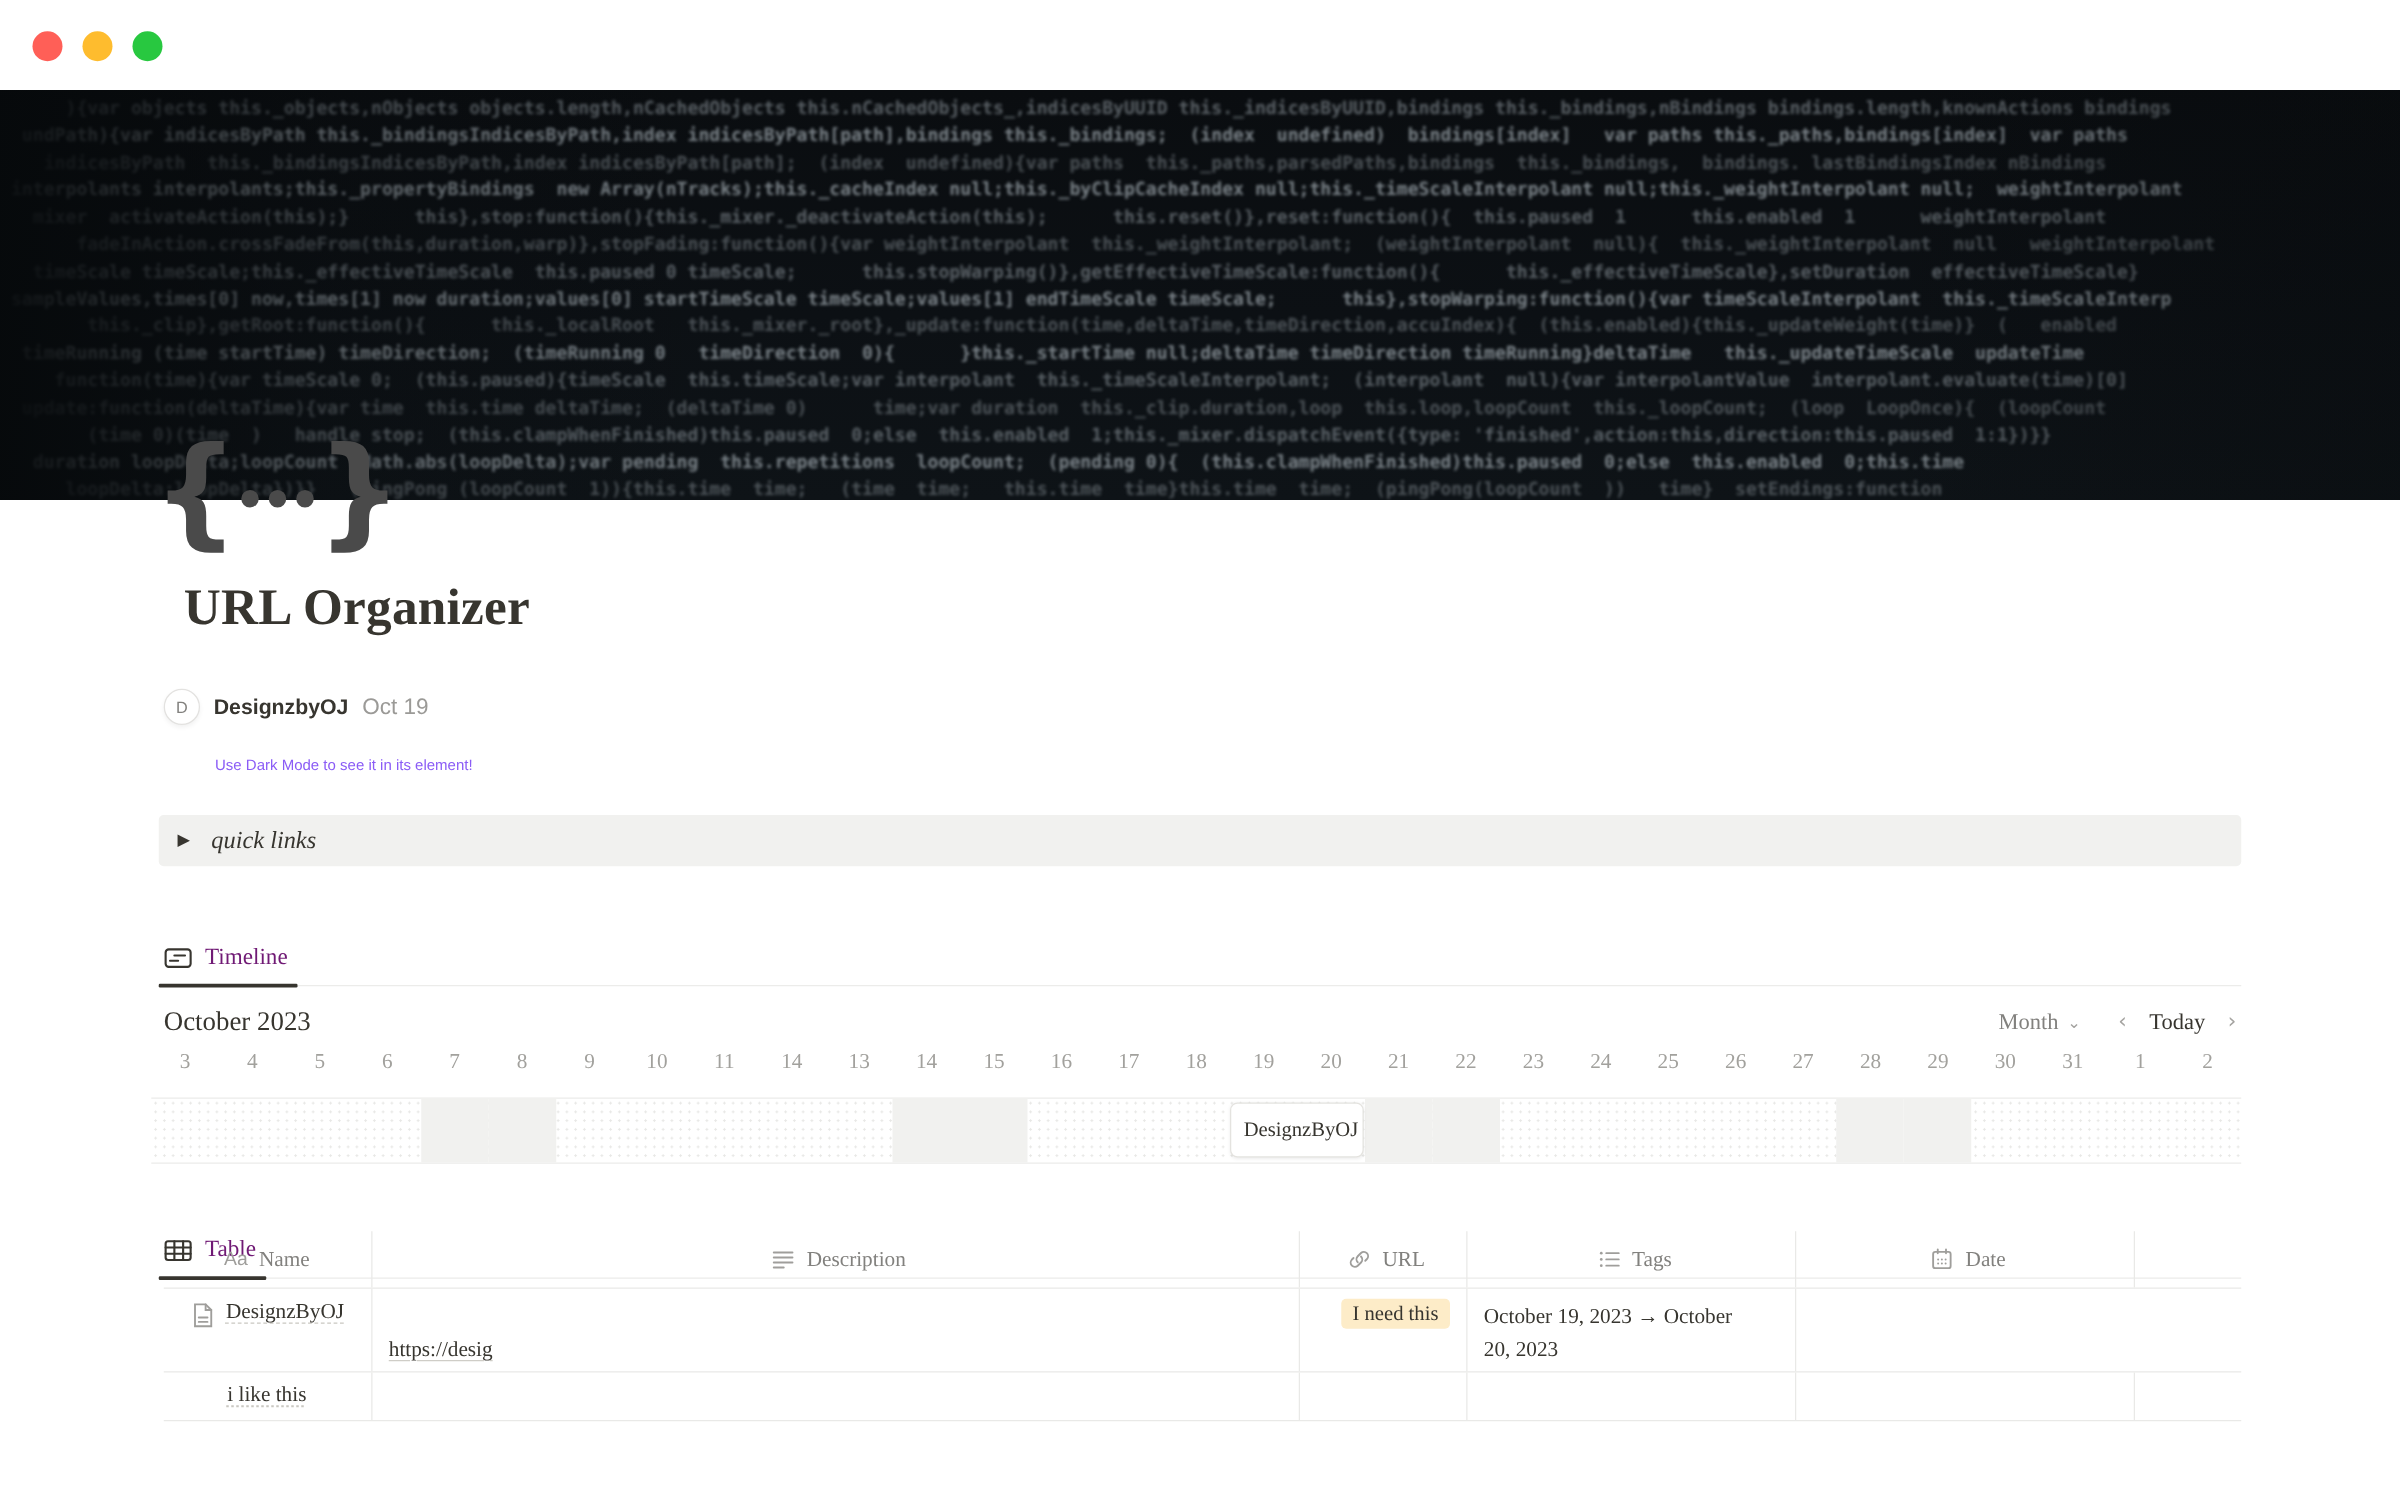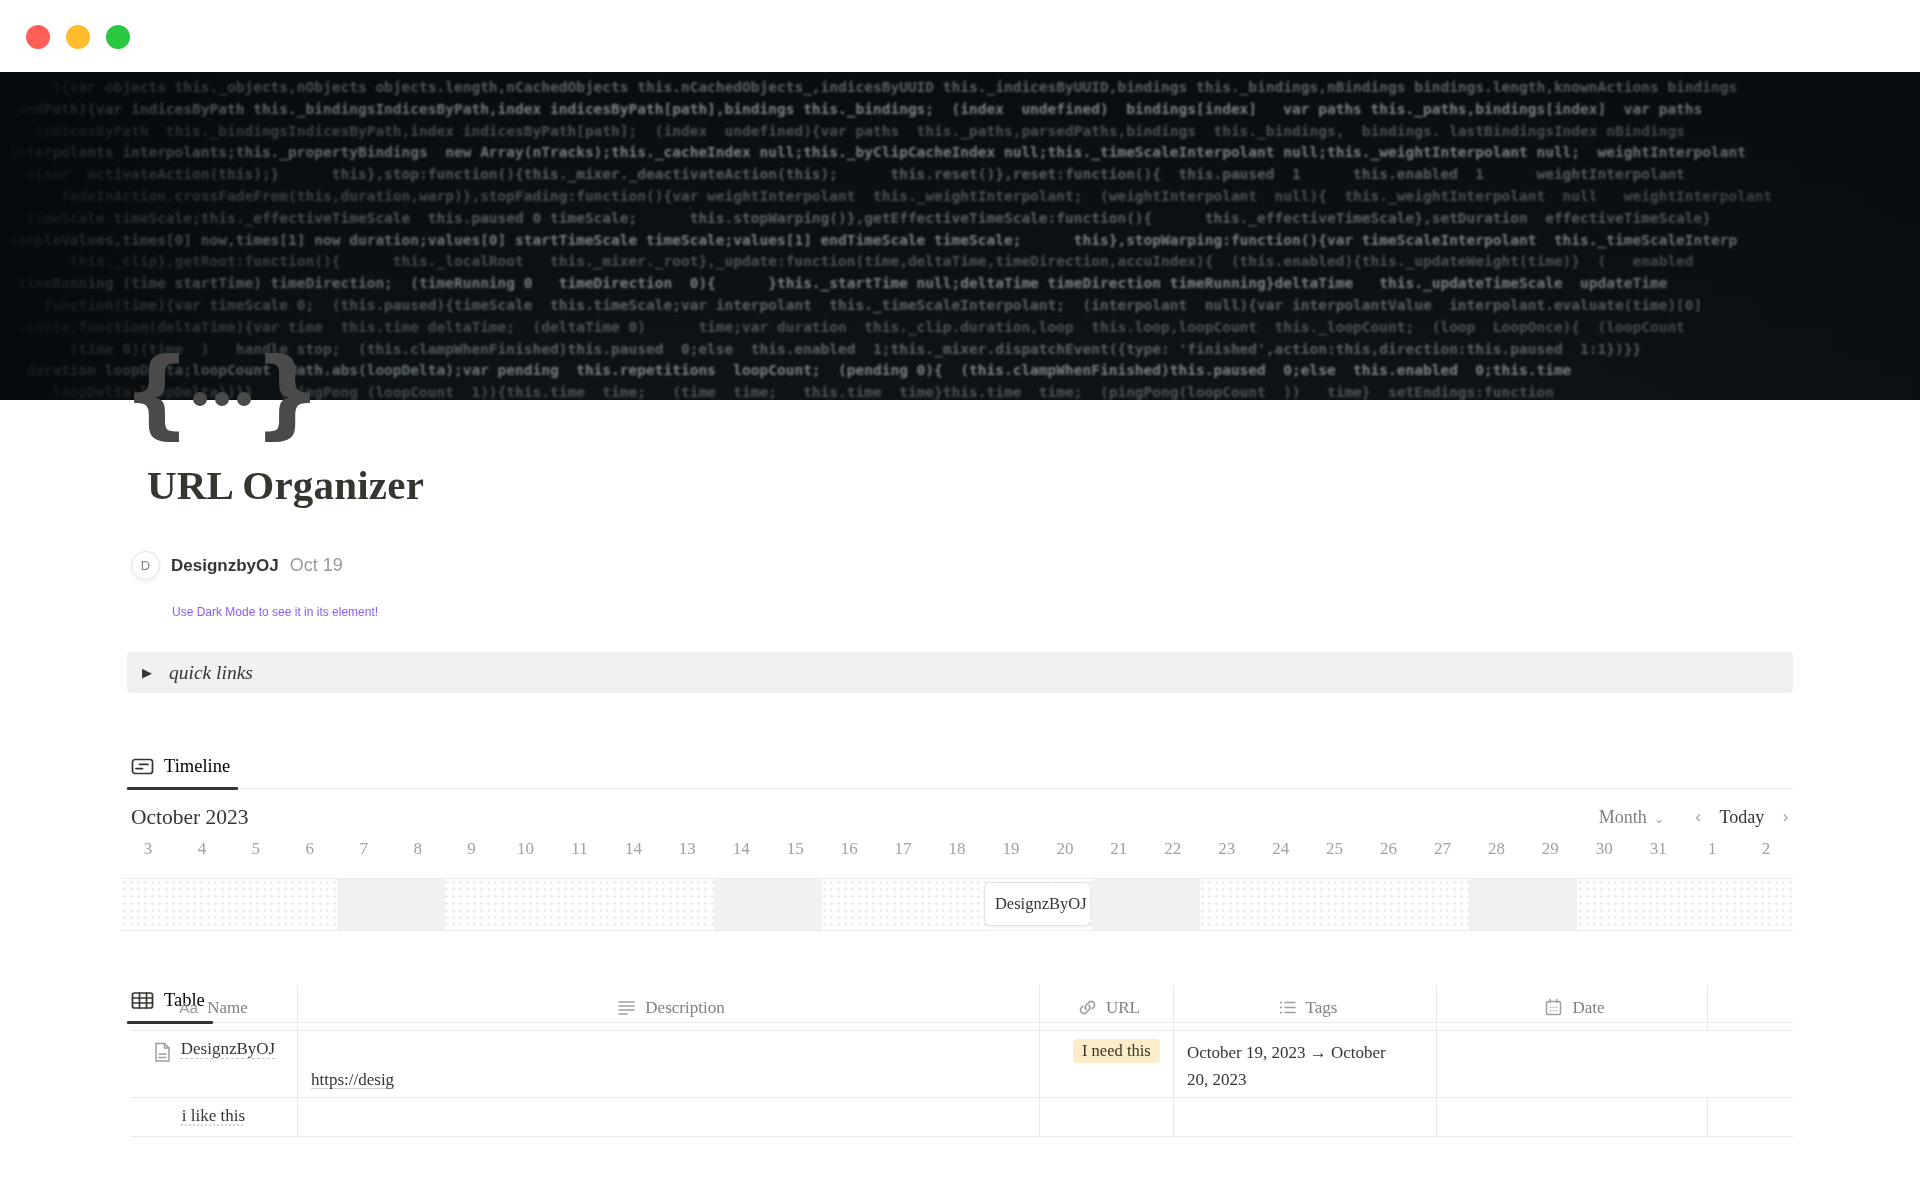--- a/index.html
+++ b/index.html
@@ -50,21 +50,21 @@
   .quick .lbl { font-size:19.5px; font-style:italic; color:#37352f; }
 
   
   .tabs { position:absolute; left:127px; width:1666px; height:44px; border-bottom:1px solid #ececea;
     display:flex; align-items:center; }
   .tabs.tl { top:745px; } .tabs.tb { top:979px; }
   .tab { position:relative; height:44px; display:inline-flex; align-items:center; gap:10px;
     padding:0 8px 0 4px; cursor:pointer; }
   .tab::after { content:''; position:absolute; left:0; right:0; bottom:-1.5px; height:3px;
     background:#37352f; border-radius:1px; }
-  .tab .tlabel { font-size:18.5px; color:#000000; }
+  .tab .tlabel { font-size:18.5px; color:#701a75; }
   .vicon { stroke:#37352f; fill:none; stroke-width:1.7; stroke-linecap:round; }
 
   
   .tl-toolbar { position:absolute; left:131px; top:799px; width:1662px; height:36px;
     display:flex; align-items:center; }
   .month-title { font-size:21.5px; color:#37352f; }
   .tl-controls { margin-left:auto; display:flex; align-items:center; font-size:18px;text-align:right; }
   .scale-btn { display:flex; align-items:center; gap:7px; color:#82817e; cursor:pointer; }
   .chev { color:#a5a4a1; font-family:"DejaVu Sans", sans-serif; font-size:17px; cursor:pointer; padding:0 4px; }
   .chev.small { font-size:13px; padding:0; margin-top:2px; }

